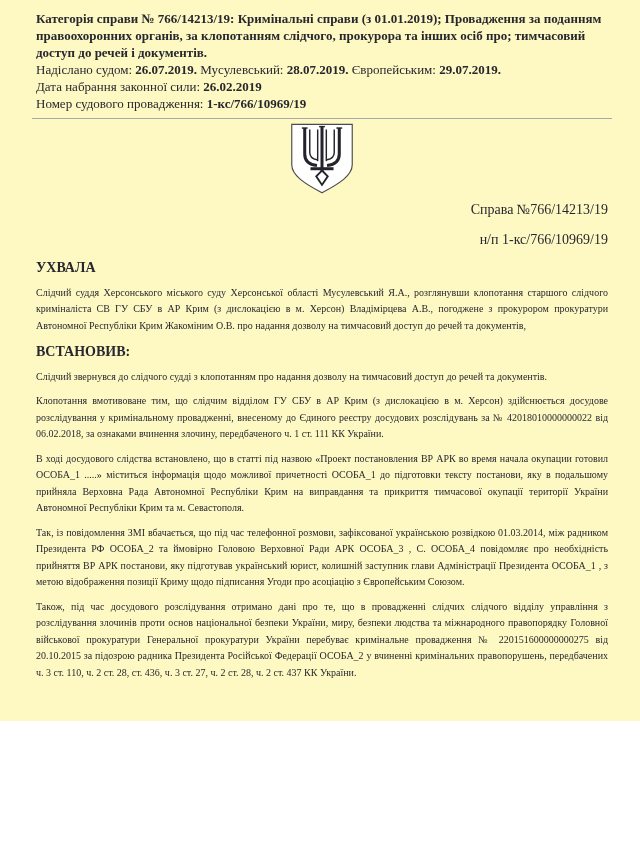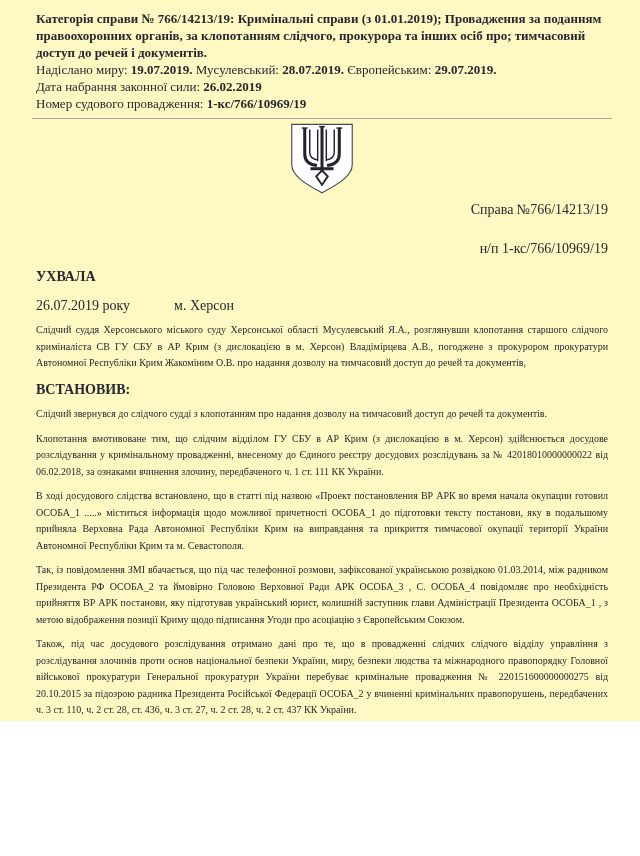--- a/index.html
+++ b/index.html
@@ -16,21 +16,21 @@
   .hdr-block { font-size: 13px; line-height: 17px; }
   .hdr-line b { font-weight: bold; }
   .divider {
     border: none;
     border-top: 1px solid #a9a9a9;
     margin: 6px -4px 4px -4px;
   }
   .emblem-row { display: flex; justify-content: center; margin: 2px 0 0 0; }
   .txt { font-size: 14px; line-height: 16.5px; }
   .case-ref { text-align: right; margin-top: 7px; }
-  .np-ref { text-align: right; margin-top: 22px; }
+  .np-ref { text-align: right; margin-top: 13px; }
   .doc-title, .doc-subtitle, .established {
     text-align: left; font-weight: bold; margin-top: 12px;
   }
   .date-line { margin-top: 12px; }
   .date-line .city { margin-left: 44px; }
   p.body-par {
     margin: 8px 0 0 0;
     text-align: justify;
     font-size: 10px;
     line-height: 16.5px;
@@ -40,21 +40,21 @@
 </head>
 <body>
 
 <div class="page">
 
   <div class="hdr-block">
     <div class="hdr-line">
       <b>Категорія справи № 766/14213/19: Кримінальні справи (з 01.01.2019); Провадження за поданням правоохоронних органів, за клопотанням слідчого, прокурора та інших осіб про; тимчасовий доступ до речей і документів.</b>
     </div>
     <div class="hdr-line">
-      <span>Надіслано миру: </span><b>19.07.2019.</b><span> Мусулевський: </span><b>28.07.2019.</b><span> Європейським: </span><b>29.07.2019.</b>
+      <span>Надіслано судом: </span><b>26.07.2019.</b><span> Мусулевський: </span><b>28.07.2019.</b><span> Європейським: </span><b>29.07.2019.</b>
     </div>
     <div class="hdr-line">
       <span>Дата набрання законної сили: </span><b>26.02.2019</b>
     </div>
     <div class="hdr-line">
       <span>Номер судового провадження: </span><b>1-кс/766/10969/19</b>
     </div>
   </div>
 
   <hr class="divider">
@@ -79,23 +79,20 @@
       </g>
       <path d="M45,66 L53,74 L45,86 L37,74 Z" fill="none" stroke="#23232b" stroke-width="2.6"></path>
     </svg>
   </div>
 
   <div class="txt case-ref">Справа №766/14213/19</div>
   <div class="txt np-ref">н/п 1-кс/766/10969/19</div>
 
   <div class="txt doc-title">УХВАЛА</div>
 
-  <div class="txt date-line">
-    <span>26.07.2019 року</span><span class="city">м. Херсон</span>
-  </div>
 
   <p class="body-par">Слідчий суддя Херсонського міського суду Херсонської області Мусулевський Я.А., розглянувши клопотання старшого слідчого криміналіста СВ ГУ СБУ в АР Крим (з дислокацією в м. Херсон) Владімірцева А.В., погоджене з прокурором прокуратури Автономної Республіки Крим Жакоміним О.В. про надання дозволу на тимчасовий доступ до речей та документів,</p>
 
   <div class="txt established">ВСТАНОВИВ:</div>
 
   <p class="body-par">Слідчий звернувся до слідчого судді з клопотанням про надання дозволу на тимчасовий доступ до речей та документів.</p>
   <p class="body-par">Клопотання вмотивоване тим, що слідчим відділом ГУ СБУ в АР Крим (з дислокацією в м. Херсон) здійснюється досудове розслідування у кримінальному провадженні, внесеному до Єдиного реєстру досудових розслідувань за № 42018010000000022 від 06.02.2018, за ознаками вчинення злочину, передбаченого ч. 1 ст. 111 КК України.</p>
   <p class="body-par">В ході досудового слідства встановлено, що в статті під назвою «Проект постановления ВР АРК во время начала окупации готовил ОСОБА_1 .....» міститься інформація щодо можливої причетності ОСОБА_1 до підготовки тексту постанови, яку в подальшому прийняла Верховна Рада Автономної Республіки Крим на виправдання та прикриття тимчасової окупації території України Автономної Республіки Крим та м. Севастополя.</p>
   <p class="body-par">Так, із повідомлення ЗМІ вбачається, що під час телефонної розмови, зафіксованої українською розвідкою 01.03.2014, між радником Президента РФ ОСОБА_2 та ймовірно Головою Верховної Ради АРК ОСОБА_3 , С. ОСОБА_4 повідомляє про необхідність прийняття ВР АРК постанови, яку підготував український юрист, колишній заступник глави Адміністрації Президента ОСОБА_1 , з метою відображення позиції Криму щодо підписання Угоди про асоціацію з Європейським Союзом.</p>
   <p class="body-par">Також, під час досудового розслідування отримано дані про те, що в провадженні слідчих слідчого відділу управління з розслідування злочинів проти основ національної безпеки України, миру, безпеки людства та міжнародного правопорядку Головної військової прокуратури Генеральної прокуратури України перебуває кримінальне провадження № 220151600000000275 від 20.10.2015 за підозрою радника Президента Російської Федерації ОСОБА_2 у вчиненні кримінальних правопорушень, передбачених ч. 3 ст. 110, ч. 2 ст. 28, ст. 436, ч. 3 ст. 27, ч. 2 ст. 28, ч. 2 ст. 437 КК України.</p>

